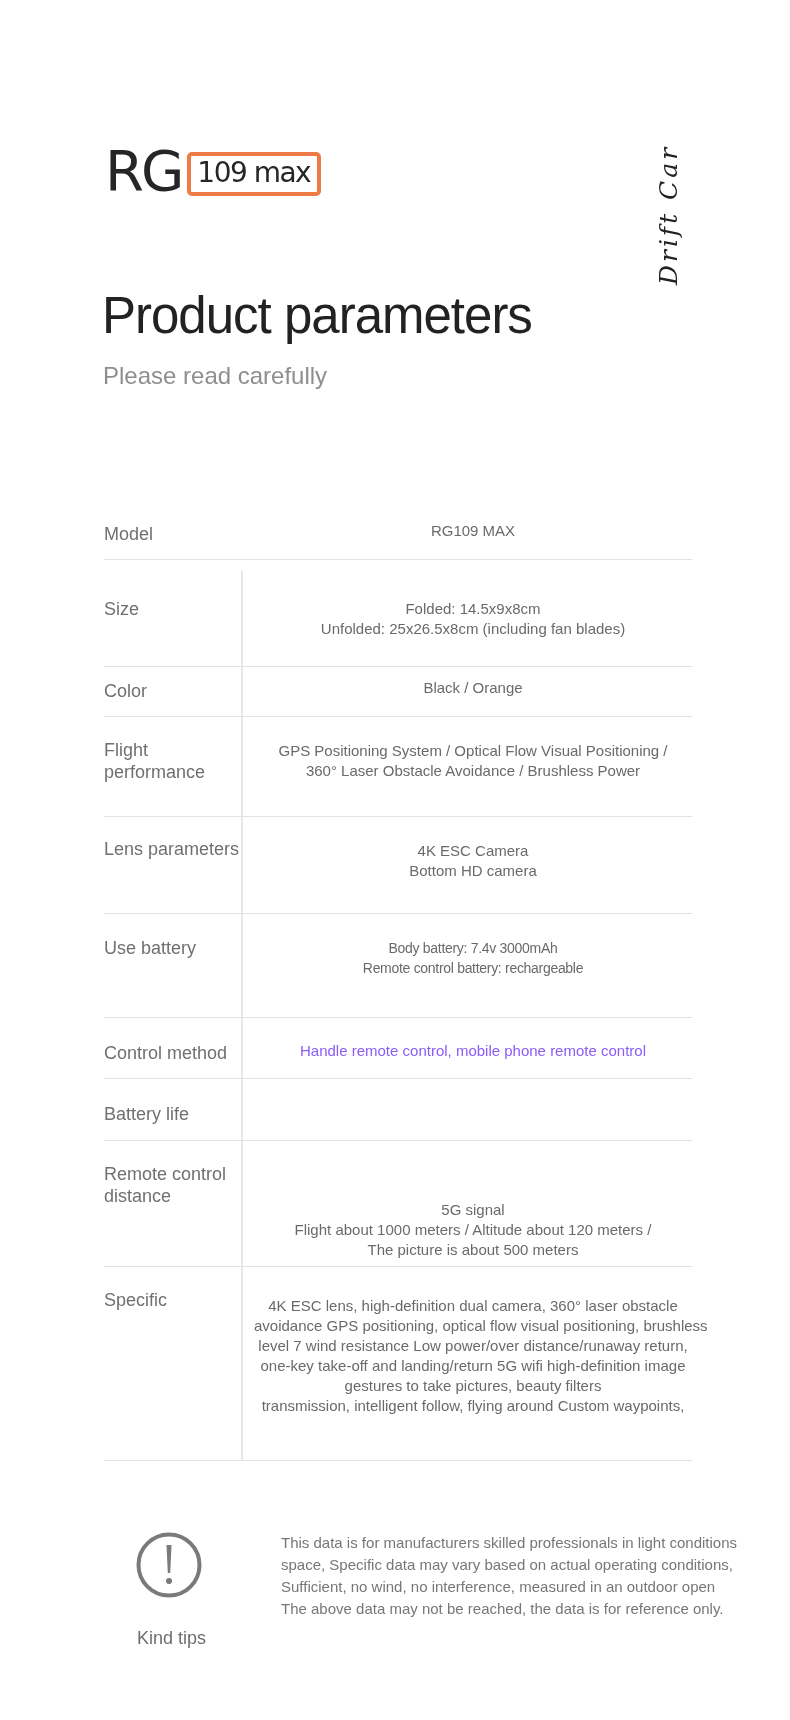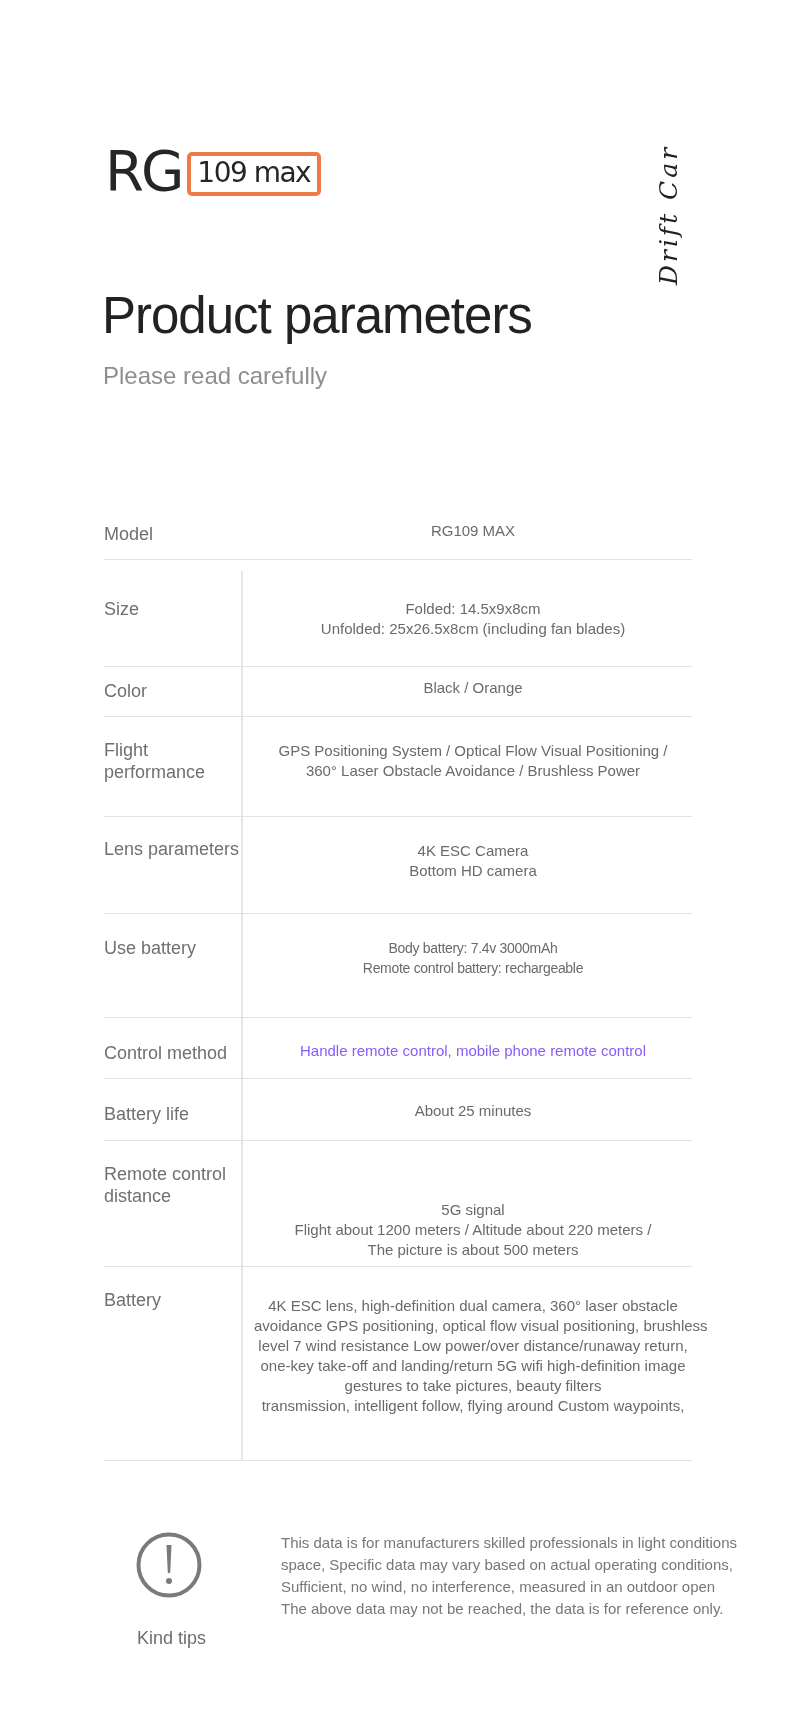--- a/index.html
+++ b/index.html
@@ -221,41 +221,38 @@
     <div class="divider"></div>
     <div class="label" style="top:24px; white-space:nowrap;">Control method</div>
     <div class="value dark" style="top:23px;">
       <div>Handle remote control, mobile phone remote control</div>
     </div>
   </div>
 
   <div class="row" style="top:579px; height:61px;">
     <div class="divider"></div>
     <div class="label" style="top:24px;">Battery life</div>
-    <div class="value" style="top:22px;">
-      <div>About 25 minutes</div>
-    </div>
   </div>
 
   <div class="row" style="top:641px; height:125px;">
     <div class="divider"></div>
     <div class="label" style="top:22px; white-space:nowrap;">
       <div>Remote control</div>
       <div>distance</div>
     </div>
     <div class="value" style="top:22px;margin-top:37px;">
       <div>5G signal</div>
-      <div>Flight about 1200 meters / Altitude about 220 meters /</div>
+      <div>Flight about 1000 meters / Altitude about 120 meters /</div>
       <div>The picture is about 500 meters</div>
     </div>
   </div>
 
   <div class="row" style="top:767px; height:193px;">
     <div class="divider"></div>
-    <div class="label" style="top:22px;">Battery</div>
+    <div class="label" style="top:22px;">Specific</div>
     <div class="value" style="top:29px;">
       <div>4K ESC lens, high-definition dual camera, 360° laser obstacle</div>
       <div>avoidance GPS positioning, optical flow visual positioning, brushless</div>
       <div>level 7 wind resistance Low power/over distance/runaway return,</div>
       <div>one-key take-off and landing/return 5G wifi high-definition image</div>
       <div>gestures to take pictures, beauty filters</div>
       <div>transmission, intelligent follow, flying around Custom waypoints,</div>
     </div>
   </div>
 </div>

